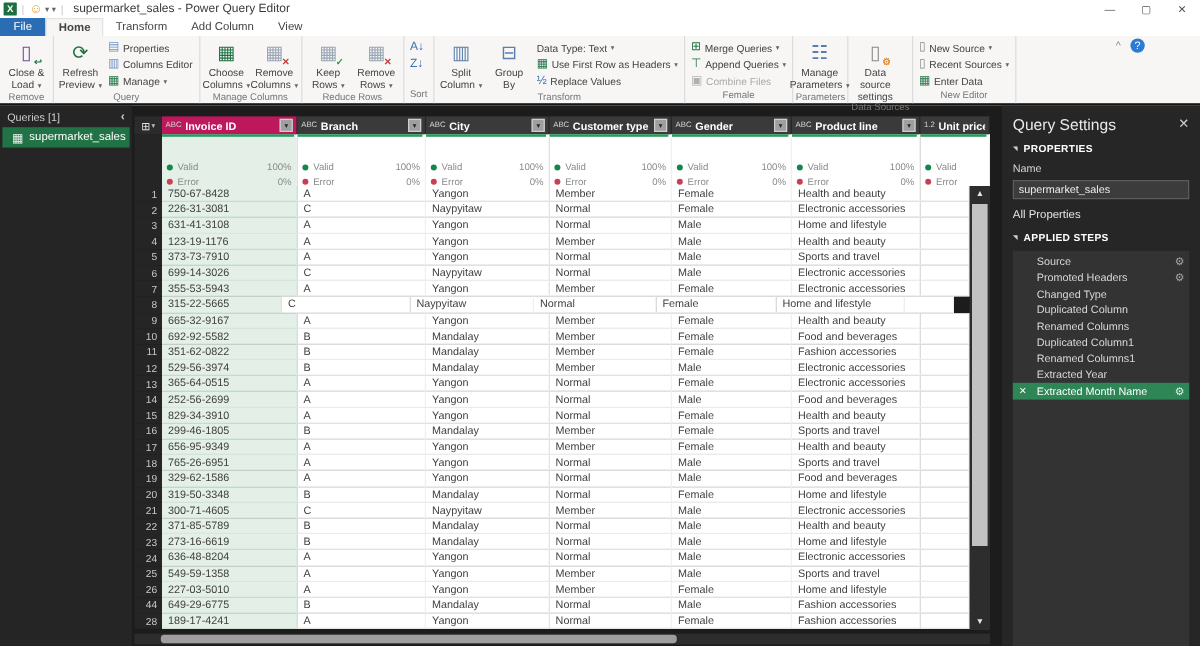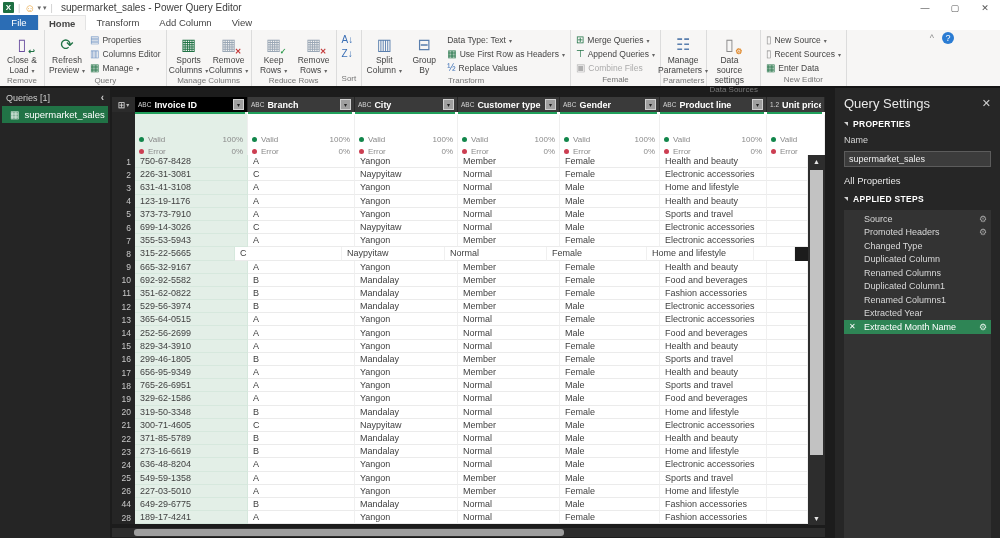--- a/index.html
+++ b/index.html
@@ -56,21 +56,21 @@
   .qp-item .ic-table { color:#e8f2ec; font-size:10px; }
 
   
   .grid { position:absolute; left:112px; top:97px; width:713px; height:428px; background:#1c1c1c; }
   .hdr-row { display:flex; height:15px; }
   .corner { width:23px; background:#2b2b2b; color:#e0e0e0; font-size:9px; display:flex;
             align-items:center; justify-content:center; gap:1px; flex:none; }
   .corner .cv { font-size:6px; color:#bdbdbd; }
   .h-cell { background:#3a3a3a; color:#fff; display:flex; align-items:center; padding:0 3px;
             border-right:1px solid #262626; flex:none; overflow:hidden; }
-  .h-cell.sel { background:#000000;align-items:center; }
+  .h-cell.sel { background:#be185d;align-items:center; }
   .h-type { font-size:6.5px; color:#d5d5d5; margin-right:3px; letter-spacing:0; flex:none; }
   .h-name { font-size:9px; font-weight:bold; white-space:nowrap; flex:1; overflow:hidden; }
   .h-filter { width:11px; height:11px; flex:none; background:#9f9f9f; border:1px solid #cfcfcf;
               display:flex; align-items:center; justify-content:center; font-size:6px; color:#222; }
   .bar-row { display:flex; height:3px; }
   .bar-cell { flex:none; background:#fff; border-right:1px solid #fff; }
   .bar-cell .bar { height:2px; background:#21a05c; margin-right:2px; }
   .bar-cell.tint { background:#e3efe7; }
   .bar-corner { width:23px; background:#252525; flex:none; }
   .q-row { display:flex; height:40px; }
@@ -188,21 +188,21 @@
       </div>
       <div class="rb-glabel">Query</div>
     </div>
     <div class="rb-group">
       <div class="rb-items">
         <div class="rb-big">
           <span class="ic-big">
             <span style="color: rgb(33, 115, 70);">▦</span>
           </span>
           <div class="rb-biglabel">
-            <div>Sports</div>
+            <div>Choose</div>
             <div>Columns<span class="caret">▾</span></div>
           </div>
         </div>
         <div class="rb-big">
           <span class="ic-big">
             <span style="color: rgb(154, 167, 181);">▦</span>
             <span class="ic-badge" style="color: rgb(196, 59, 59);">✕</span>
           </span>
           <div class="rb-biglabel">
             <div>Remove</div>

